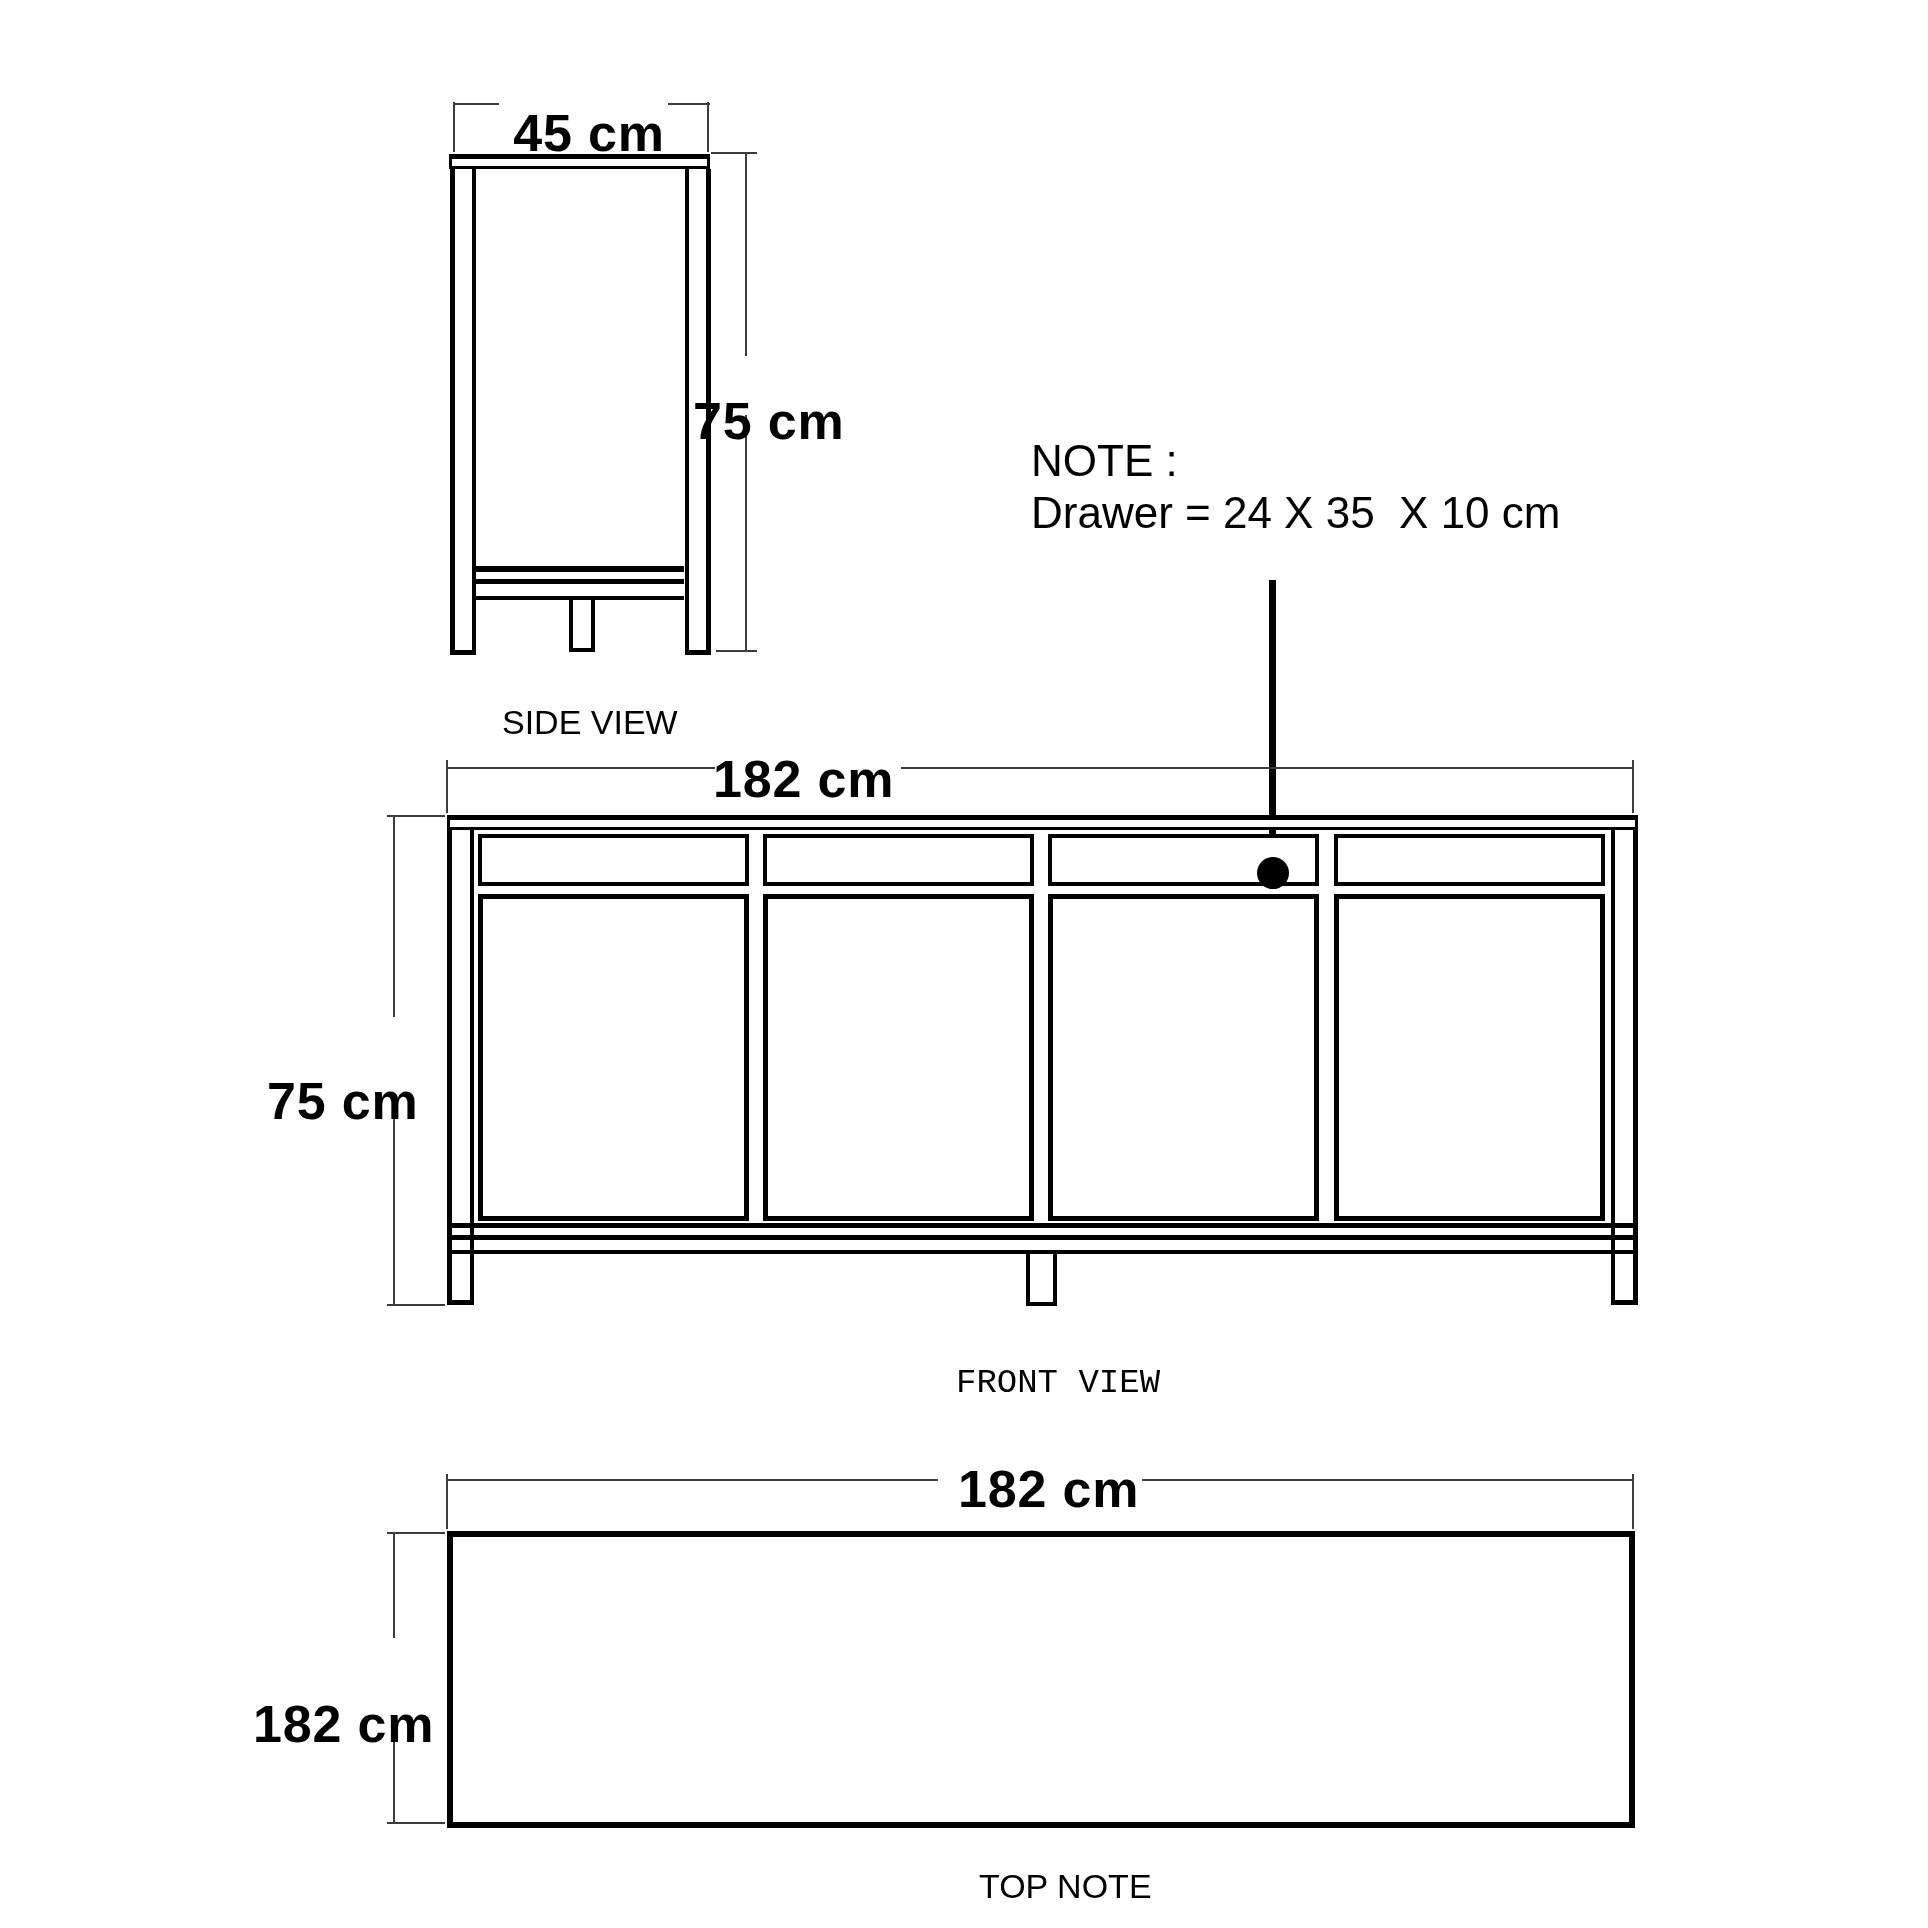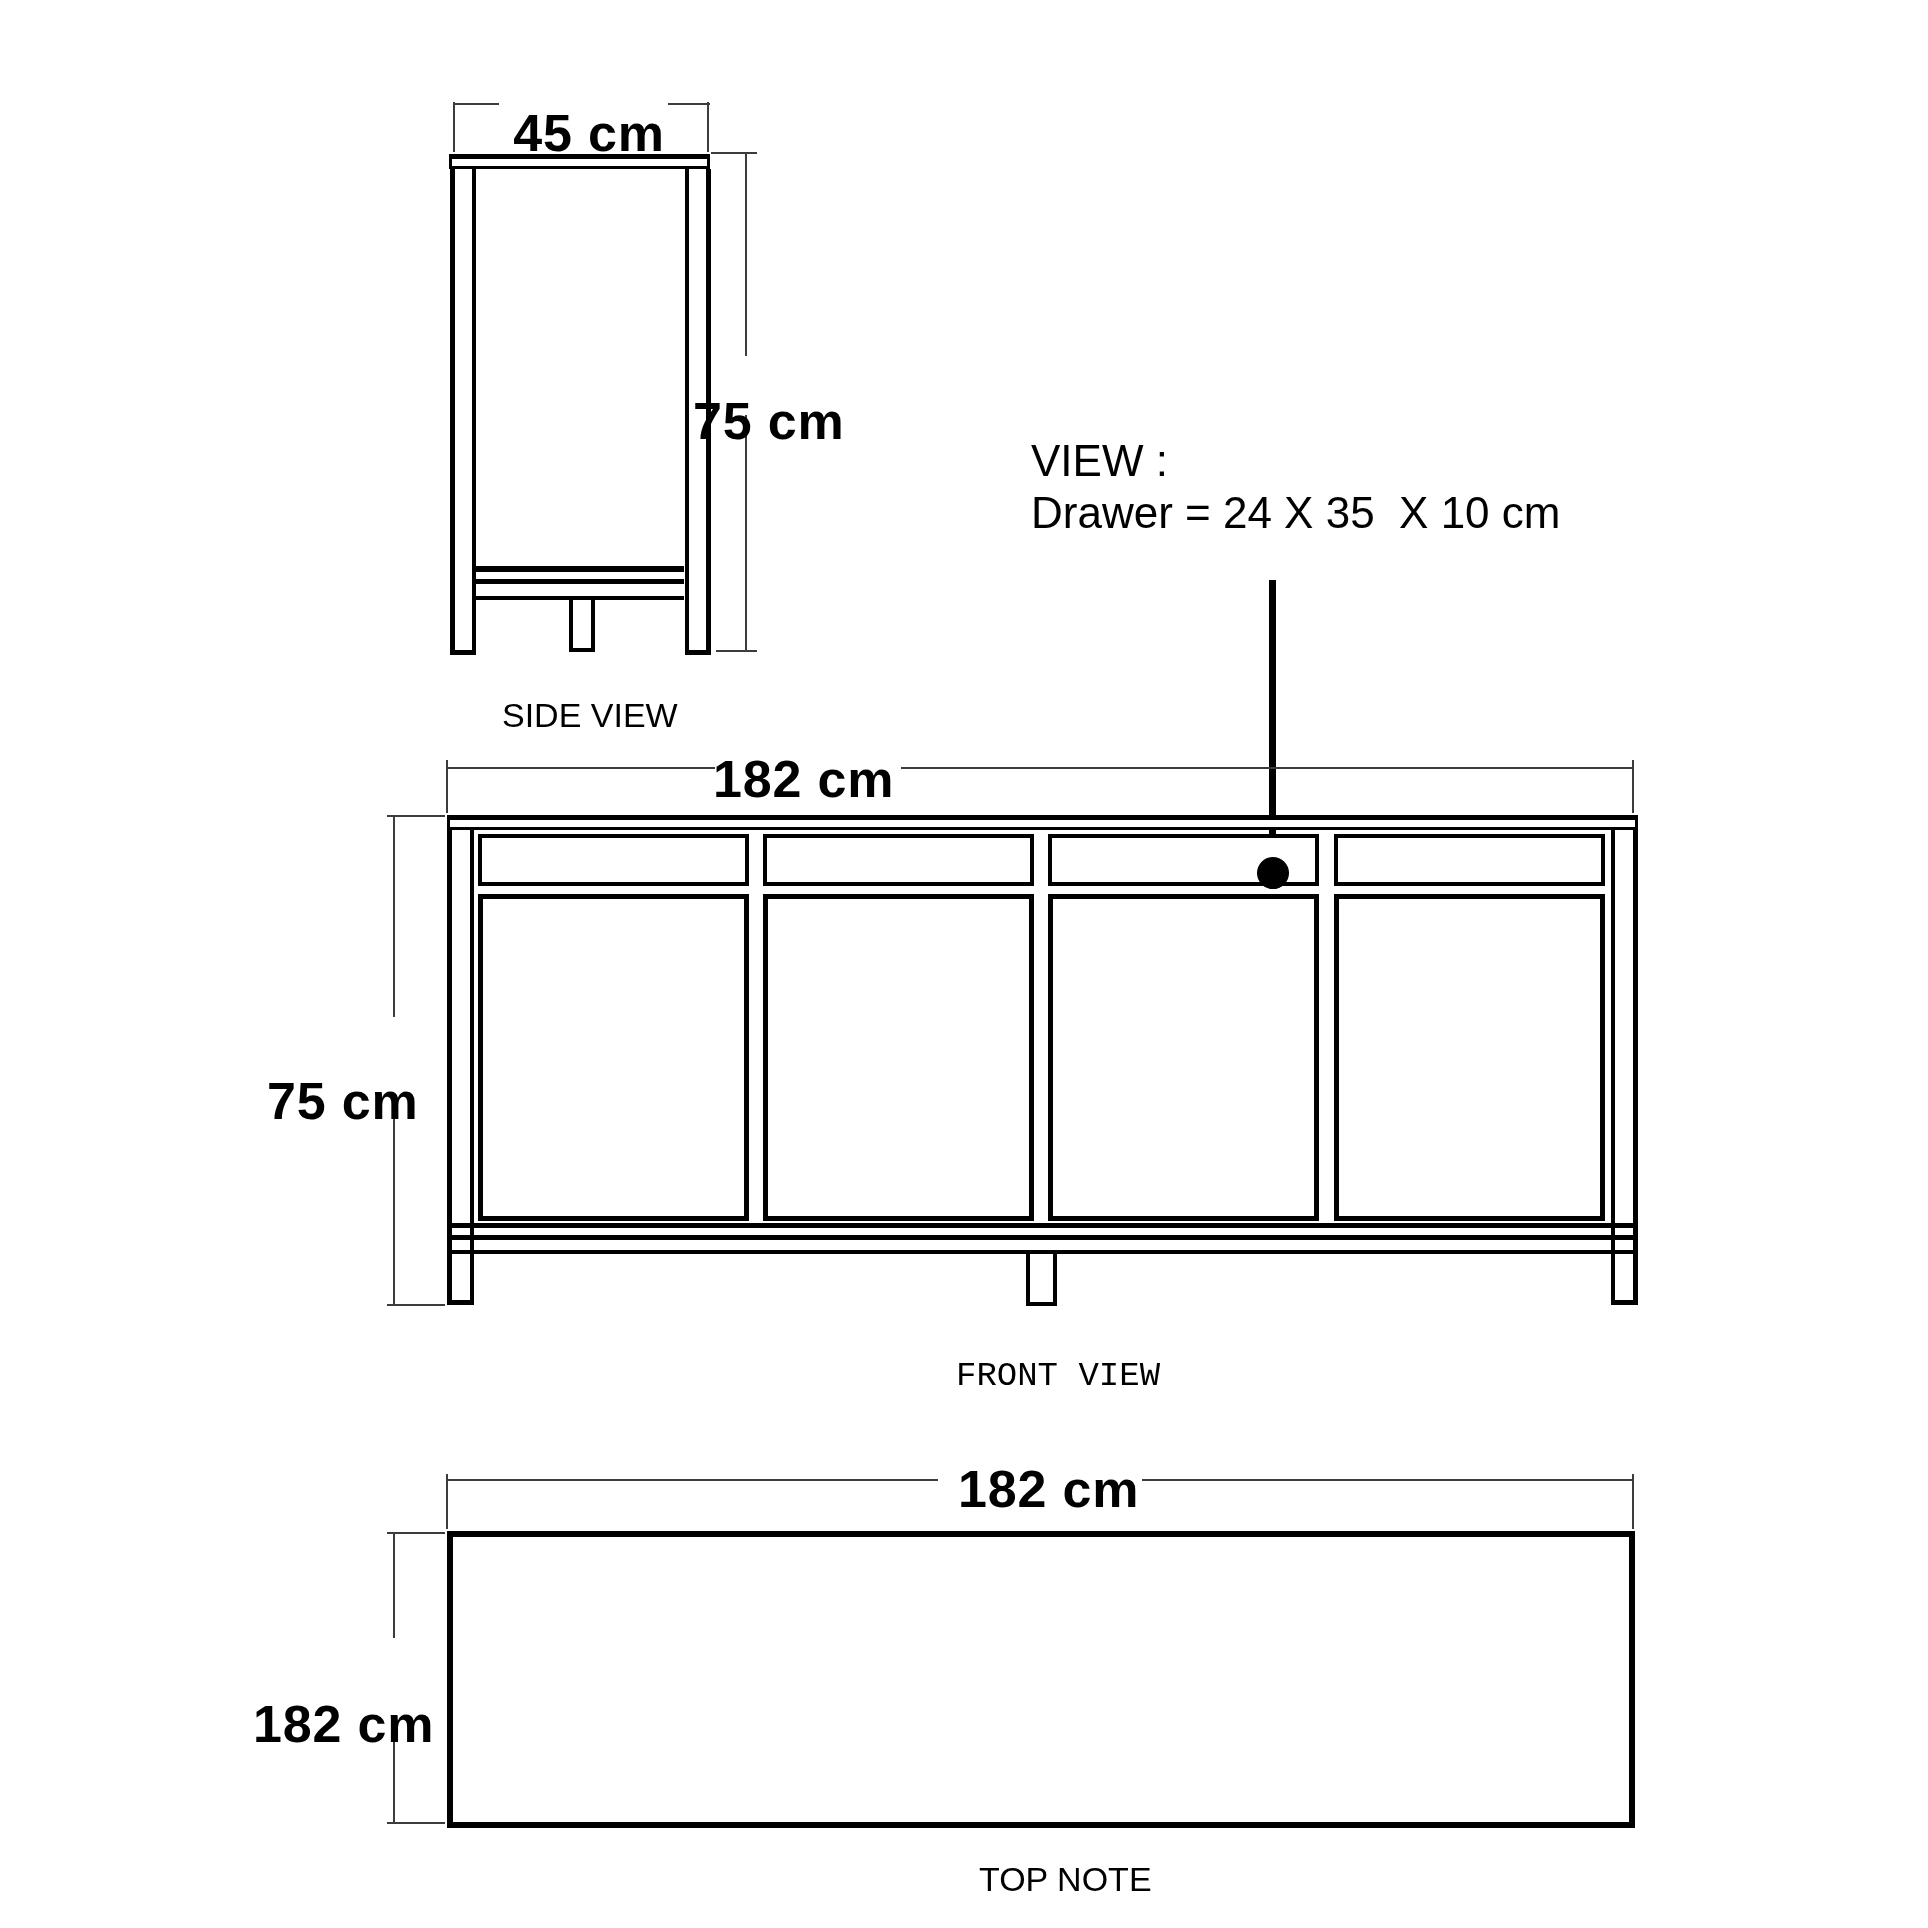--- a/index.html
+++ b/index.html
@@ -28,20 +28,21 @@
     letter-spacing:0.8px;
     margin-top:36px;
   }
   .caption{
     position:absolute;
     font-weight:400;
     font-size:34px;
     line-height:1;
     white-space:nowrap;
     text-align:center;
+    margin-top:7px;
   }
   .note-text{
     position:absolute;
     font-weight:400;
     font-size:44px;
     line-height:1;
     white-space:pre;
   }
   .center{text-align:center;}
   .dot{
@@ -77,21 +78,21 @@
     <div class="hline dimline" style="left:711px;top:152px;width:46px;height:2.4px;"></div>
     <div class="hline dimline" style="left:716px;top:650px;width:41px;height:2.4px;"></div>
     <div class="vline dimline" style="left:745px;top:152px;width:2.4px;height:204px;"></div>
     <div class="vline dimline" style="left:745px;top:415px;width:2.4px;height:237px;"></div>
     <div class="dim-label" style="left:693px;top:359px;">75 cm</div>
 
     <div class="caption" style="left:502px;top:698px;width:162px;">SIDE VIEW</div>
   </div>
 
   <div>
-    <div class="note-text" style="left:1031px;top:439px;">VIEW :</div>
+    <div class="note-text" style="left:1031px;top:439px;">NOTE :</div>
     <div class="note-text" style="left:1031px;top:491px;">Drawer = 24 X 35  X 10 cm</div>
     <div class="vline" style="left:1269px;top:580px;width:7.3px;height:285px;"></div>
     <div class="dot" style="left:1257px;top:857px;width:32px;height:32px;"></div>
   </div>
 
   <div>
 
     <div class="vline dimline" style="left:446px;top:760px;width:2.4px;height:53px;"></div>
     <div class="vline dimline" style="left:1632px;top:760px;width:2.4px;height:53px;"></div>
     <div class="hline dimline" style="left:448px;top:767px;width:267px;height:2.4px;"></div>

